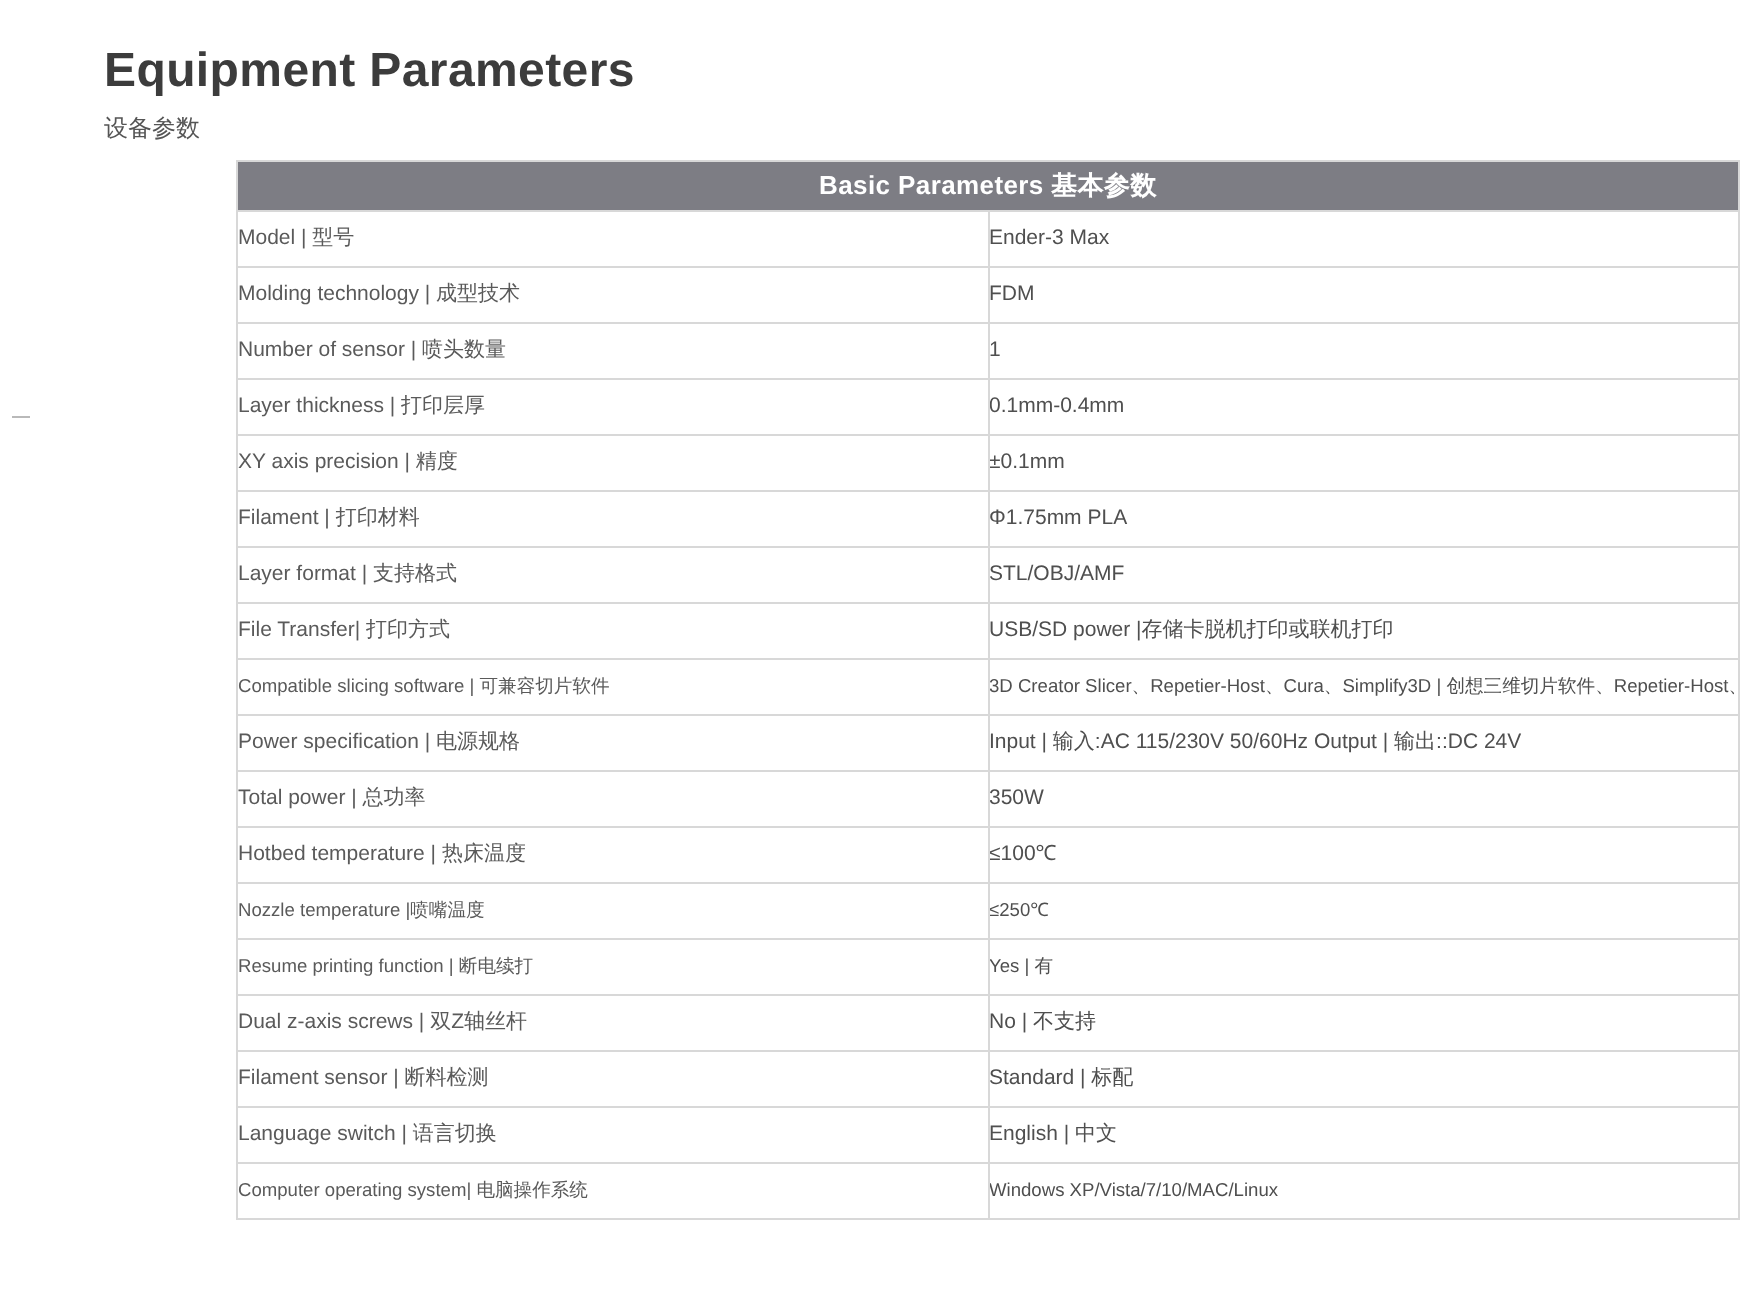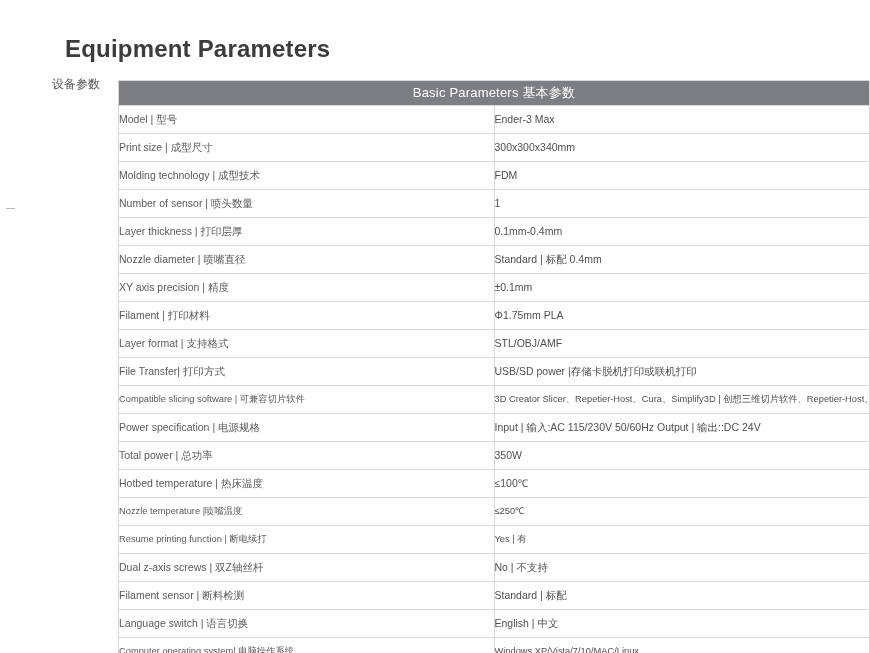--- a/index.html
+++ b/index.html
@@ -23,21 +23,21 @@
   .heading-block {
     position: absolute;
     left: 52px;
     top: 22px;
   }
   .title {
     font-size: 24px;
     font-weight: bold;
     color: #3c3c3c;
     letter-spacing: 0.2px;
-    margin: 13px;
+    margin: 0;
     line-height: 1.2;
   }
   .subtitle {
     font-size: 12px;
     color: #555555;
     margin: 6px 0 0 0;
     line-height: 1.2;
   }
   .tick {
     position: absolute;
@@ -56,21 +56,21 @@
     table-layout: fixed;
   }
   table.spec td, table.spec th {
     border: 1px solid #d8d8d8;
     padding: 0;
   }
   .hdr-cell {
     background: #7d7d84;
     color: #ffffff;
     font-size: 13px;
-    font-weight: normal;
+    font-weight: bold;
     height: 24px;
     line-height: 24px;
     letter-spacing: 0.2px;
     border: 1px solid #7d7d84;
   }
   .label-cell {
     width: 219px;
     text-align: left;
     font-size: 10.5px;
     color: #5a5a5a;
@@ -110,38 +110,30 @@
       <tr>
         <th class="hdr-cell" colspan="2">Basic Parameters 基本参数</th>
       </tr>
     </thead>
     <tbody id="spec-body">
         <tr>
           <td class="label-cell">Model | 型号</td>
           <td class="value-cell">Ender-3 Max</td>
         </tr>
         <tr>
-          <td class="label-cell">Print size | 成型尺寸</td>
-          <td class="value-cell">300x300x340mm</td>
-        </tr>
-        <tr>
           <td class="label-cell">Molding technology | 成型技术</td>
           <td class="value-cell">FDM</td>
         </tr>
         <tr>
           <td class="label-cell">Number of sensor | 喷头数量</td>
           <td class="value-cell">1</td>
         </tr>
         <tr>
           <td class="label-cell">Layer thickness | 打印层厚</td>
           <td class="value-cell">0.1mm-0.4mm</td>
-        </tr>
-        <tr>
-          <td class="label-cell">Nozzle diameter | 喷嘴直径</td>
-          <td class="value-cell">Standard | 标配 0.4mm</td>
         </tr>
         <tr>
           <td class="label-cell">XY axis precision | 精度</td>
           <td class="value-cell">±0.1mm</td>
         </tr>
         <tr>
           <td class="label-cell">Filament | 打印材料</td>
           <td class="value-cell">Φ1.75mm  PLA</td>
         </tr>
         <tr>

